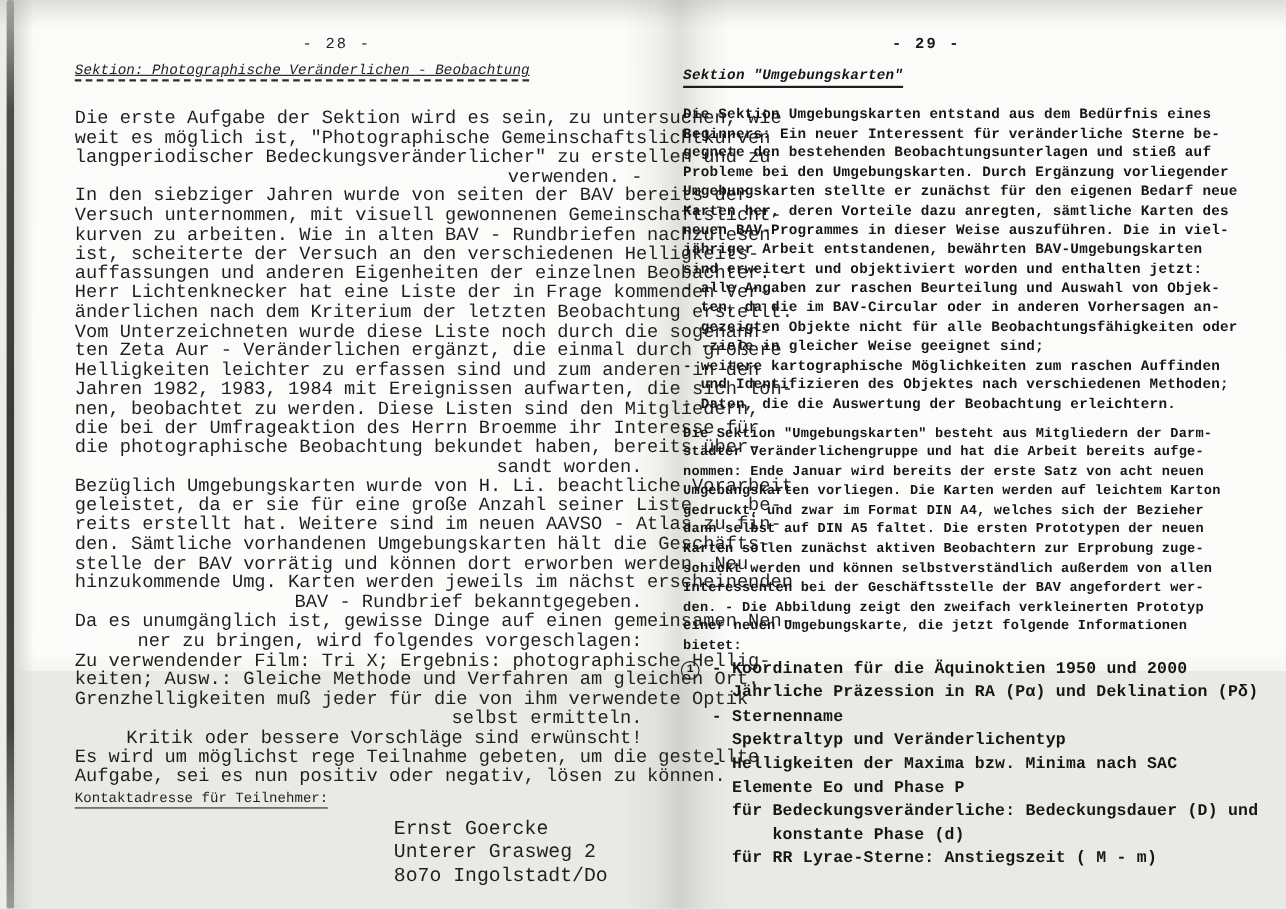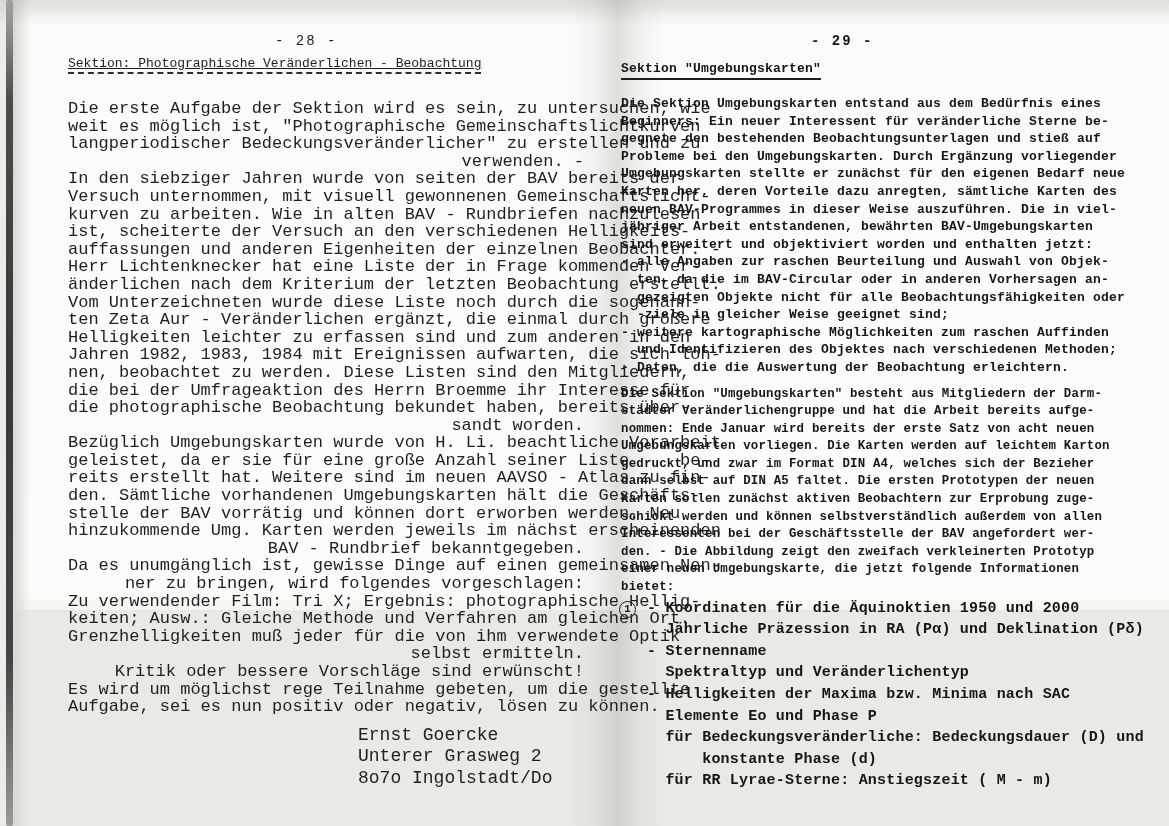--- a/index.html
+++ b/index.html
@@ -26,21 +26,21 @@
     background:linear-gradient(180deg,rgba(120,120,118,0.18),rgba(120,120,118,0));}
 
   .page{position:absolute;color:#1f1f1f;}
   .page-left{left:68px;top:33px;width:516px;}
   .page-right{left:621px;top:33px;width:480px;color:#161616;font-weight:bold;letter-spacing:0.2px;}
 
   .pnum{font-size:14px;letter-spacing:2px;white-space:pre;}
   .page-left .pnum{margin-left:207px;}
   .page-right .pnum{margin-left:190px;}
 
-  .title{display:inline-block;font-size:13px;white-space:pre;}
+  .title{display:inline-block;font-size:13px;white-space:pre;font-style:italic;}
   .title-dashed{margin-top:7px;text-decoration:underline;border-bottom:2px dashed #2e2e2c;padding-bottom:1px;}
   .title-solid{margin-top:12px;border-bottom:2px solid #1d1d1b;padding-bottom:2px;}
 
   .body28{margin-top:26px;font-size:17px;line-height:17.6px;white-space:pre;text-align:right;}
   .contact{display:inline-block;font-size:12.8px;border-bottom:1.6px solid #222;padding-bottom:1px;white-space:pre;}
   .address{margin-left:290px;margin-top:9px;font-size:18px;line-height:21.5px;white-space:pre;}
 
   .para1{margin-top:15px;font-size:13px;line-height:17.6px;white-space:pre;}
   .para2{margin-top:9px;font-size:12.4px;line-height:17.6px;white-space:pre;}
   .info-row{display:flex;margin-top:1px;}
@@ -91,20 +91,23 @@
 BAV - Rundbrief bekanntgegeben.
 Da es unumgänglich ist, gewisse Dinge auf einen gemeinsamen Nen-
 ner zu bringen, wird folgendes vorgeschlagen:
 Zu verwendender Film: Tri X; Ergebnis: photographische Hellig-
 keiten; Ausw.: Gleiche Methode und Verfahren am gleichen Ort.
 Grenzhelligkeiten muß jeder für die von ihm verwendete Optik
 selbst ermitteln.
 Kritik oder bessere Vorschläge sind erwünscht!
 Es wird um möglichst rege Teilnahme gebeten, um die gestellte
 Aufgabe, sei es nun positiv oder negativ, lösen zu können.</div>
+    <div>
+      <span class="contact">Kontaktadresse für Teilnehmer:</span>
+    </div>
     <div class="address">Ernst Goercke
 Unterer Grasweg 2
 8o7o Ingolstadt/Do</div>
   </div>
 
   <div class="page page-right">
     <div class="pnum">- 29 -</div>
     <div>
       <span class="title title-solid">Sektion "Umgebungskarten"</span>
     </div>

